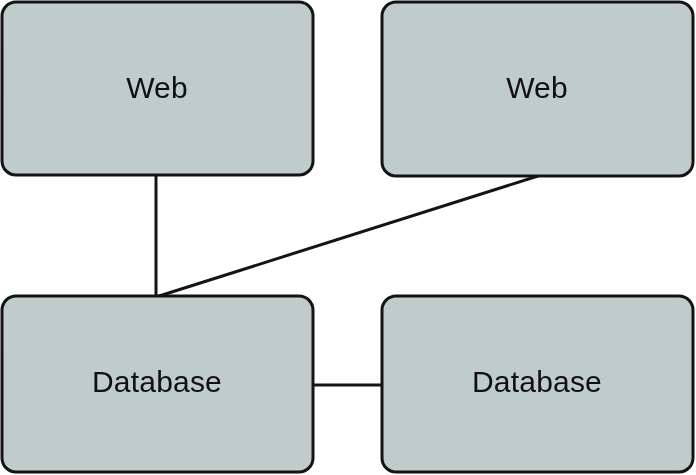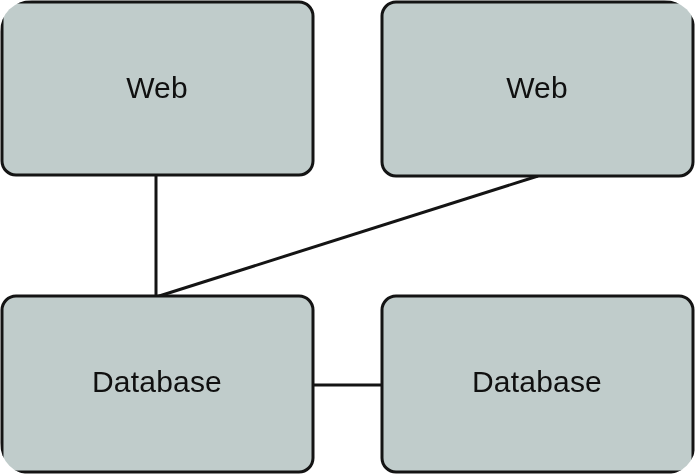--- a/index.html
+++ b/index.html
@@ -31,21 +31,21 @@
     font-size: 30px;
     fill: #101010;
     text-anchor: middle;
     dominant-baseline: middle;
     letter-spacing: 0.2px;
   }
 </style>
 </head>
 <body>
 
-<div id="diagram-canvas" style="width: 696px; height: 475px; background: rgb(255, 255, 255); border-radius: 32px;">
+<div id="diagram-canvas" style="width: 696px; height: 475px; background: rgb(255, 255, 255);">
   <svg id="diagram-svg" viewBox="0 0 696 475" xmlns="http://www.w3.org/2000/svg">
 
     <g>
       <line stroke="#141414" stroke-width="3" stroke-linecap="butt" x1="156" y1="175" x2="156" y2="297"></line>
       <line stroke="#141414" stroke-width="3" stroke-linecap="butt" x1="538" y1="176" x2="156" y2="297"></line>
       <line stroke="#141414" stroke-width="3" stroke-linecap="butt" x1="313" y1="385" x2="382" y2="385"></line>
     </g>
 
     <g>
       <rect rx="14" ry="14" fill="#c0cccb" stroke="#141414" stroke-width="3" x="2" y="2" width="311" height="173"></rect>

